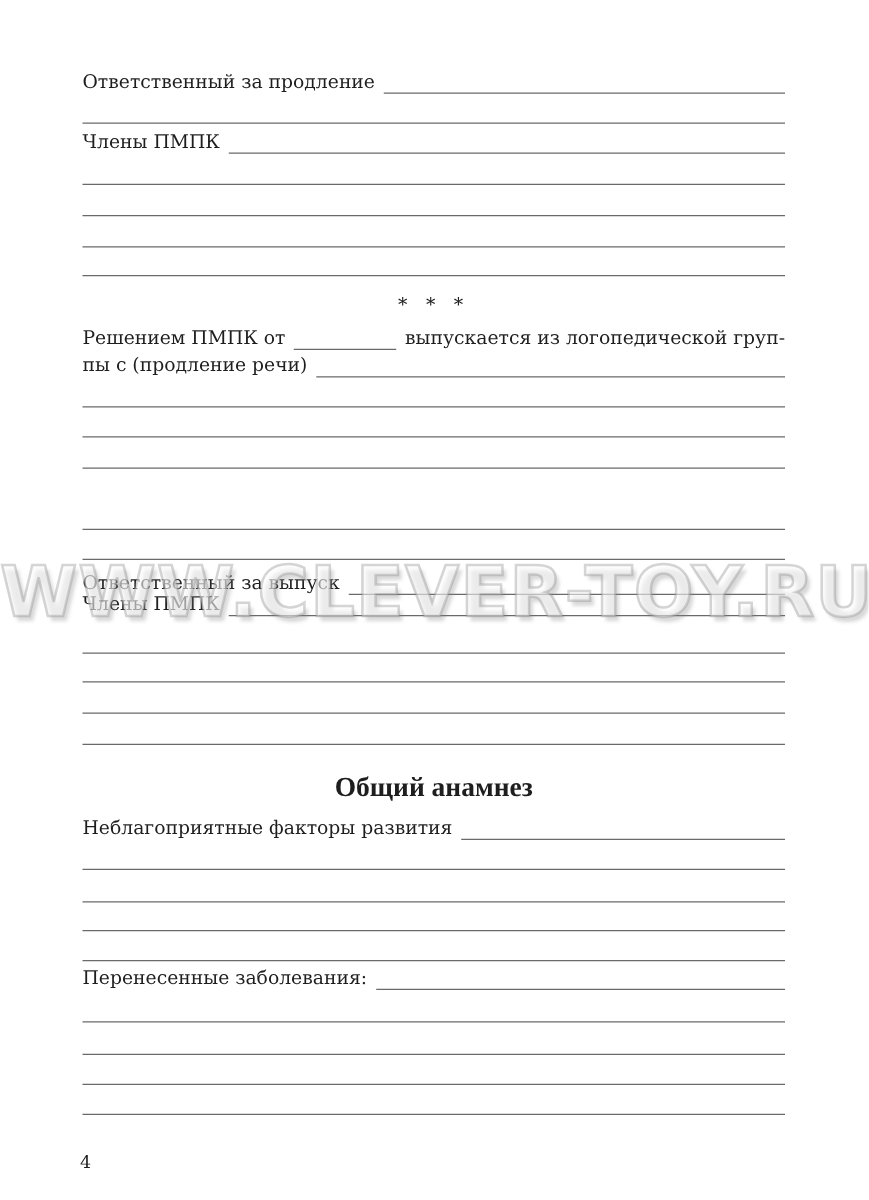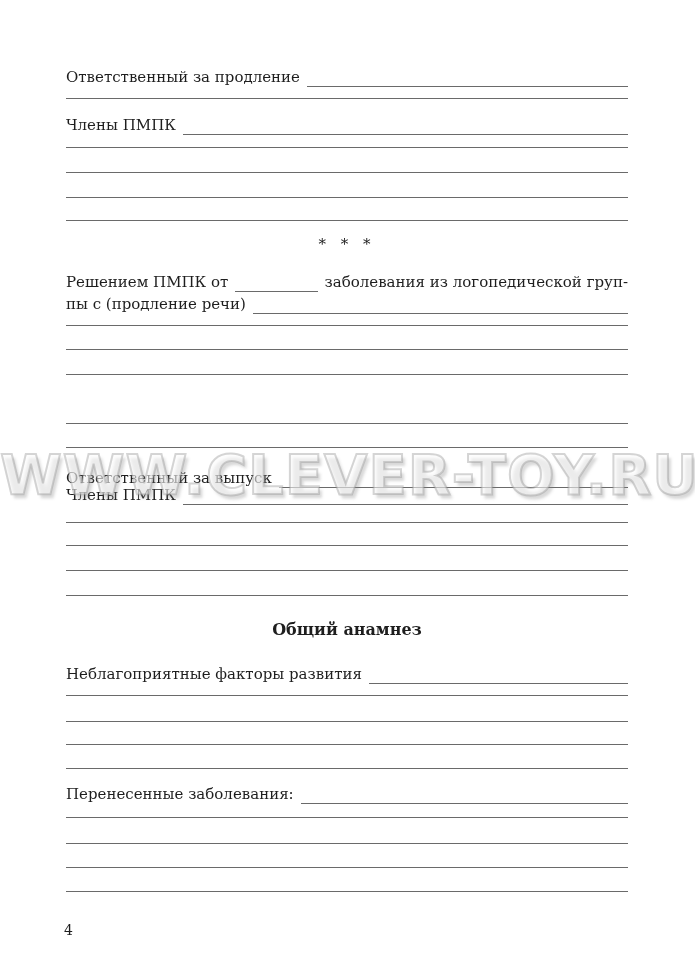--- a/index.html
+++ b/index.html
@@ -17,21 +17,20 @@
   
   .row {
     position: absolute;
     left: 66px;
     width: 562px;
     height: 20px;
     line-height: 20px;
     display: flex;
     align-items: stretch;
     white-space: nowrap;
-    margin-top: 12px;
   }
   .row .lbl { flex: 0 0 auto; }
   .row .fill {
     flex: 1 1 auto;
     margin-left: 7px;
     border-bottom: 1px solid #6a6a6a;
   }
   .row .gap {
     flex: 1 1 auto;
     margin: 0 7px;
@@ -55,22 +54,23 @@
     text-align: center;
     letter-spacing: 5px;
     font-size: 15px;
   }
   .heading {
     position: absolute;
     left: 66px;
     width: 562px;
     text-align: center;
     font-weight: bold;
-    font-size: 16px;
+    font-size: 22px;
     line-height: 22px;
+    font-family: Liberation Serif, serif;
   }
   .wm {
     position: absolute;
     top: 445px;
     left: 0;
     width: 695px;
     height: 60px;
     line-height: 60px;
     font-family: "DejaVu Sans", "Liberation Sans", sans-serif;
     font-weight: 700;
@@ -111,21 +111,21 @@
   <div class="bl" style="top:147px"></div>
   <div class="bl" style="top:172px"></div>
   <div class="bl" style="top:197px"></div>
   <div class="bl" style="top:220px"></div>
 
   <div class="sep" style="top:234px">* * *</div>
 
   <div class="row" style="top:260px">
     <span class="lbl">Решением ПМПК от</span>
     <span class="gap"></span>
-    <span class="lbl">заболевания из логопедической груп-</span>
+    <span class="lbl">выпускается из логопедической груп-</span>
   </div>
   <div class="row" style="top:282px">
     <span class="lbl">пы с (продление речи)</span>
     <span class="fill"></span>
   </div>
   <div class="bl" style="top:325px"></div>
   <div class="bl" style="top:349px"></div>
   <div class="bl" style="top:374px"></div>
 
   <div class="bl" style="top:423px"></div>

